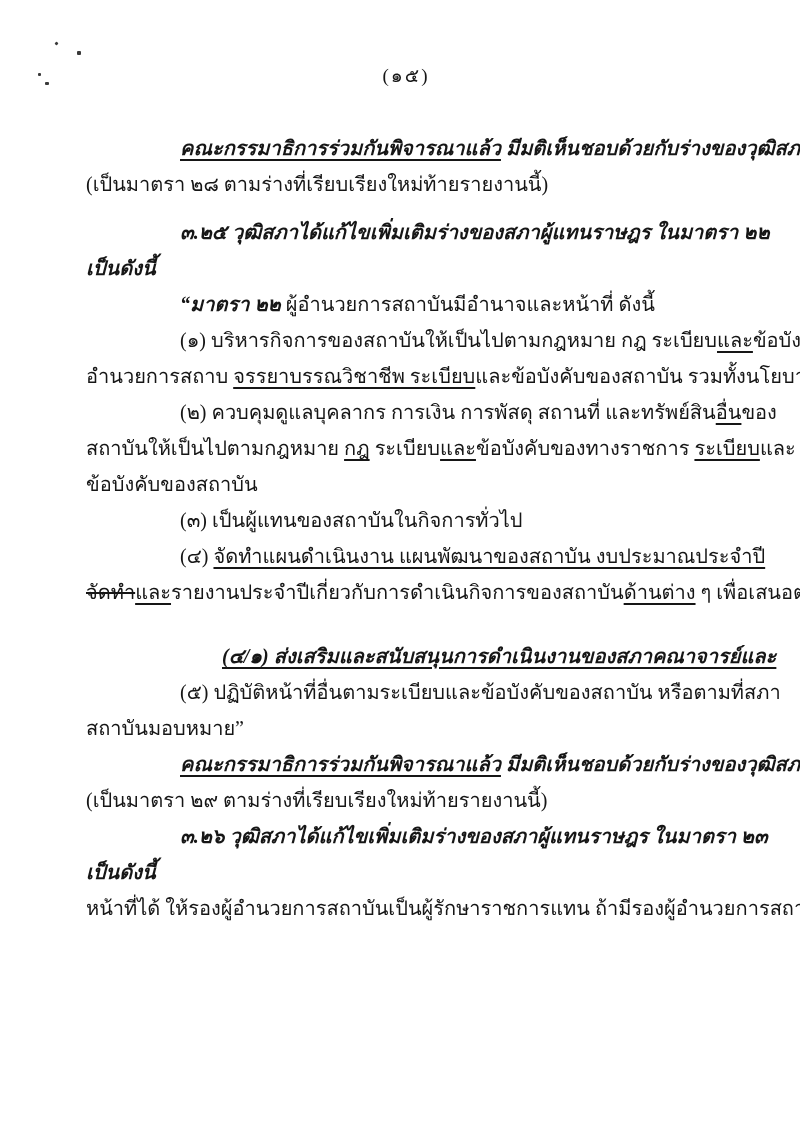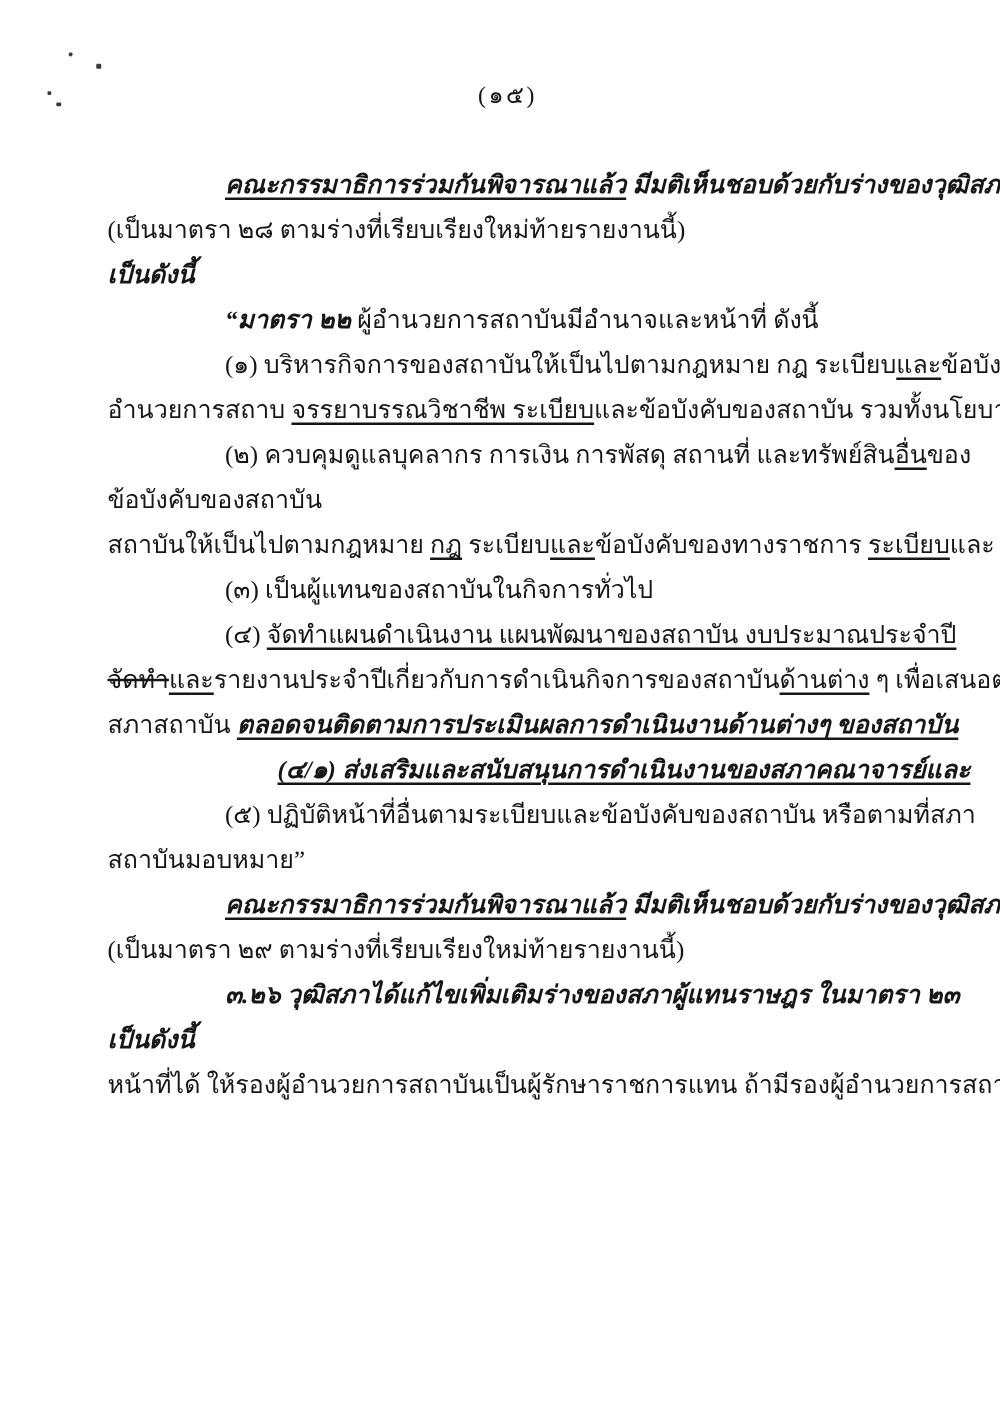--- a/index.html
+++ b/index.html
@@ -24,21 +24,21 @@
     top:130px;left:86px;
     width:652px;
     font-size:20px;
   }
   .line{
     line-height:36px;
     min-height:36px;
     white-space:nowrap;
   }
   .ind1{padding-left:94px;}
-  .ind2{padding-left:136px;}
+  .ind2{padding-left:136px;margin-top:28px;}
   .b{font-weight:bold;font-style:italic;}
   .u{text-decoration:underline;text-underline-offset:4px;text-decoration-thickness:1.5px;}
   .s{text-decoration:line-through;text-decoration-thickness:1.5px;margin-top:24px;}
   .speck{
     position:absolute;
     width:3px;height:3px;
     background:#3a3a3a;
     border-radius:1px;
   }
   .speck.sp1{left:55px;top:42px;transform:rotate(40deg);}
@@ -53,31 +53,31 @@
   <span class="speck sp1"></span>
   <span class="speck sp2"></span>
   <span class="speck sp3"></span>
   <span class="speck sp4"></span>
 
   <div class="pageno">(๑๕)</div>
 
   <div class="doc-body">
       <div class="line ind1"><span class="b u ">คณะกรรมาธิการร่วมกันพิจารณาแล้ว</span><span class="b "> มีมติเห็นชอบด้วยกับร่างของวุฒิสภา</span></div>
       <div class="line"><span class="">(เป็นมาตรา ๒๘ ตามร่างที่เรียบเรียงใหม่ท้ายรายงานนี้)</span></div>
+      <div class="line ind1" style="margin-top: 12px;"><span class="b ">๓.๒๕  วุฒิสภาได้แก้ไขเพิ่มเติมร่างของสภาผู้แทนราษฎร ในมาตรา ๒๒</span></div>
       <div class="line"><span class="b ">เป็นดังนี้</span></div>
       <div class="line ind1"><span class="b ">“มาตรา ๒๒</span><span class="">  ผู้อำนวยการสถาบันมีอำนาจและหน้าที่ ดังนี้</span></div>
       <div class="line ind1"><span class="">(๑) บริหารกิจการของสถาบันให้เป็นไปตามกฎหมาย กฎ ระเบียบ</span><span class="u ">และ</span><span class="">ข้อบังคับ</span></div>
       <div class="line"><span class="">อำนวยการสถาบ </span><span class="u ">จรรยาบรรณวิชาชีพ ระเบียบ</span><span class="">และข้อบังคับของสถาบัน รวมทั้งนโยบายและ</span></div>
       <div class="line ind1"><span class="">(๒) ควบคุมดูแลบุคลากร การเงิน การพัสดุ  สถานที่ และทรัพย์สิน</span><span class="u ">อื่น</span><span class="">ของ</span></div>
+      <div class="line"><span class="">สถาบันให้เป็นไปตามกฎหมาย </span><span class="u ">กฎ</span><span class=""> ระเบียบ</span><span class="u ">และ</span><span class="">ข้อบังคับของทางราชการ </span><span class="u ">ระเบียบ</span><span class="">และ</span></div>
       <div class="line"><span class="">ข้อบังคับของสถาบัน</span></div>
-      <div class="line"><span class="">สถาบันให้เป็นไปตามกฎหมาย </span><span class="u ">กฎ</span><span class=""> ระเบียบ</span><span class="u ">และ</span><span class="">ข้อบังคับของทางราชการ </span><span class="u ">ระเบียบ</span><span class="">และ</span></div>
       <div class="line ind1"><span class="">(๓) เป็นผู้แทนของสถาบันในกิจการทั่วไป</span></div>
       <div class="line ind1"><span class="">(๔) </span><span class="u ">จัดทำแผนดำเนินงาน แผนพัฒนาของสถาบัน งบประมาณประจำปี</span></div>
       <div class="line"><span class="s ">จัดทำ</span><span class="u ">และ</span><span class="">รายงานประจำปีเกี่ยวกับการดำเนินกิจการของสถาบัน</span><span class="u ">ด้านต่าง</span><span class=""> ๆ เพื่อเสนอต่อ</span></div>
-      <div class="line"><span class="">สภาสถาบัน </span><span class="b u ">ตลอดจนติดตามการประเมินผลการดำเนินงานด้านต่างๆ ของสถาบัน</span></div>
       <div class="line ind2"><span class="b u ">(๔/๑) ส่งเสริมและสนับสนุนการดำเนินงานของสภาคณาจารย์และ</span></div>
       <div class="line ind1"><span class="">(๕) ปฏิบัติหน้าที่อื่นตามระเบียบและข้อบังคับของสถาบัน หรือตามที่สภา</span></div>
       <div class="line"><span class="">สถาบันมอบหมาย”</span></div>
       <div class="line ind1"><span class="b u ">คณะกรรมาธิการร่วมกันพิจารณาแล้ว</span><span class="b "> มีมติเห็นชอบด้วยกับร่างของวุฒิสภา</span></div>
       <div class="line"><span class="">(เป็นมาตรา ๒๙ ตามร่างที่เรียบเรียงใหม่ท้ายรายงานนี้)</span></div>
       <div class="line ind1" style=""><span class="b ">๓.๒๖  วุฒิสภาได้แก้ไขเพิ่มเติมร่างของสภาผู้แทนราษฎร ในมาตรา ๒๓</span></div>
       <div class="line"><span class="b ">เป็นดังนี้</span></div>
       <div class="line"><span class="">หน้าที่ได้ ให้รองผู้อำนวยการสถาบันเป็นผู้รักษาราชการแทน ถ้ามีรองผู้อำนวยการสถาบัน</span></div>
     </div>
 </div>

